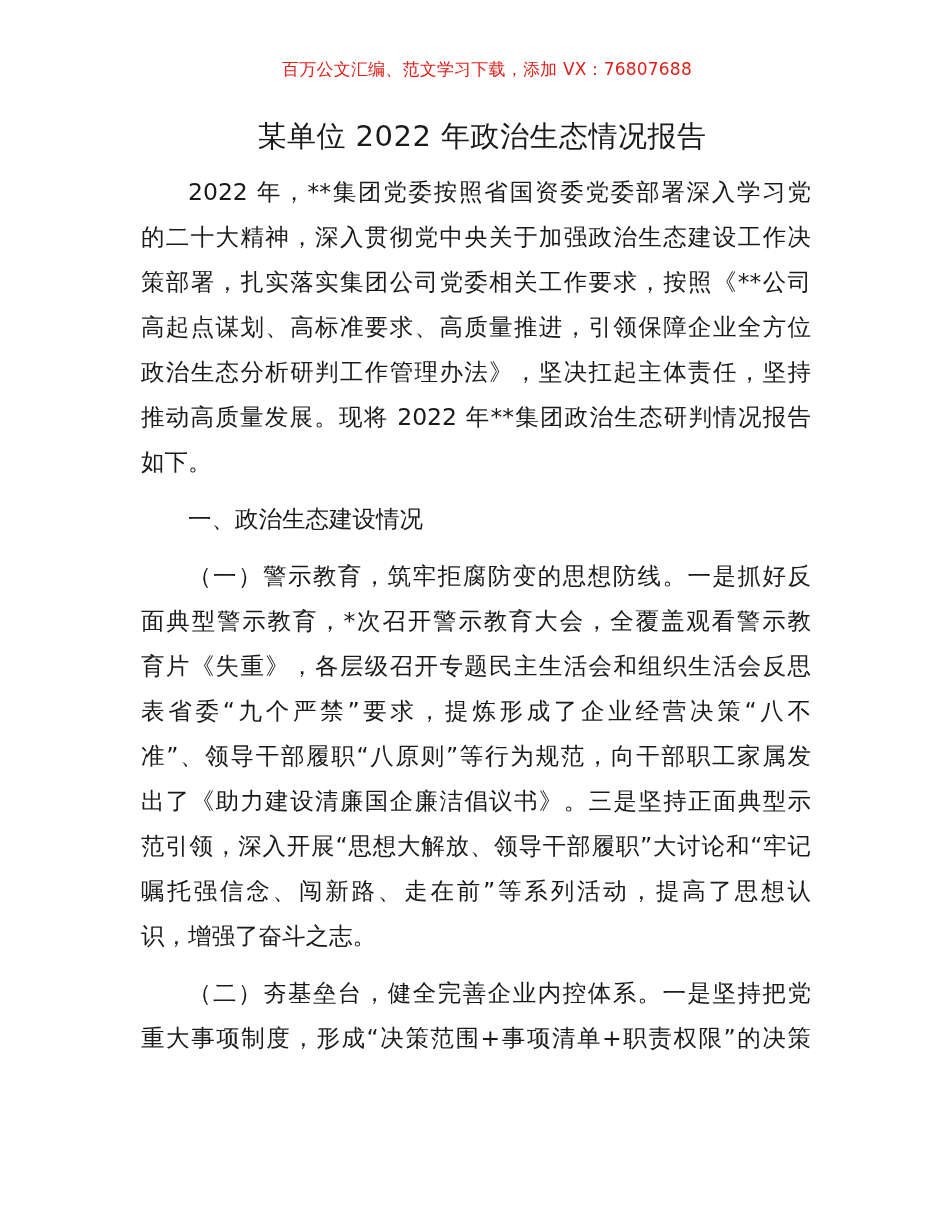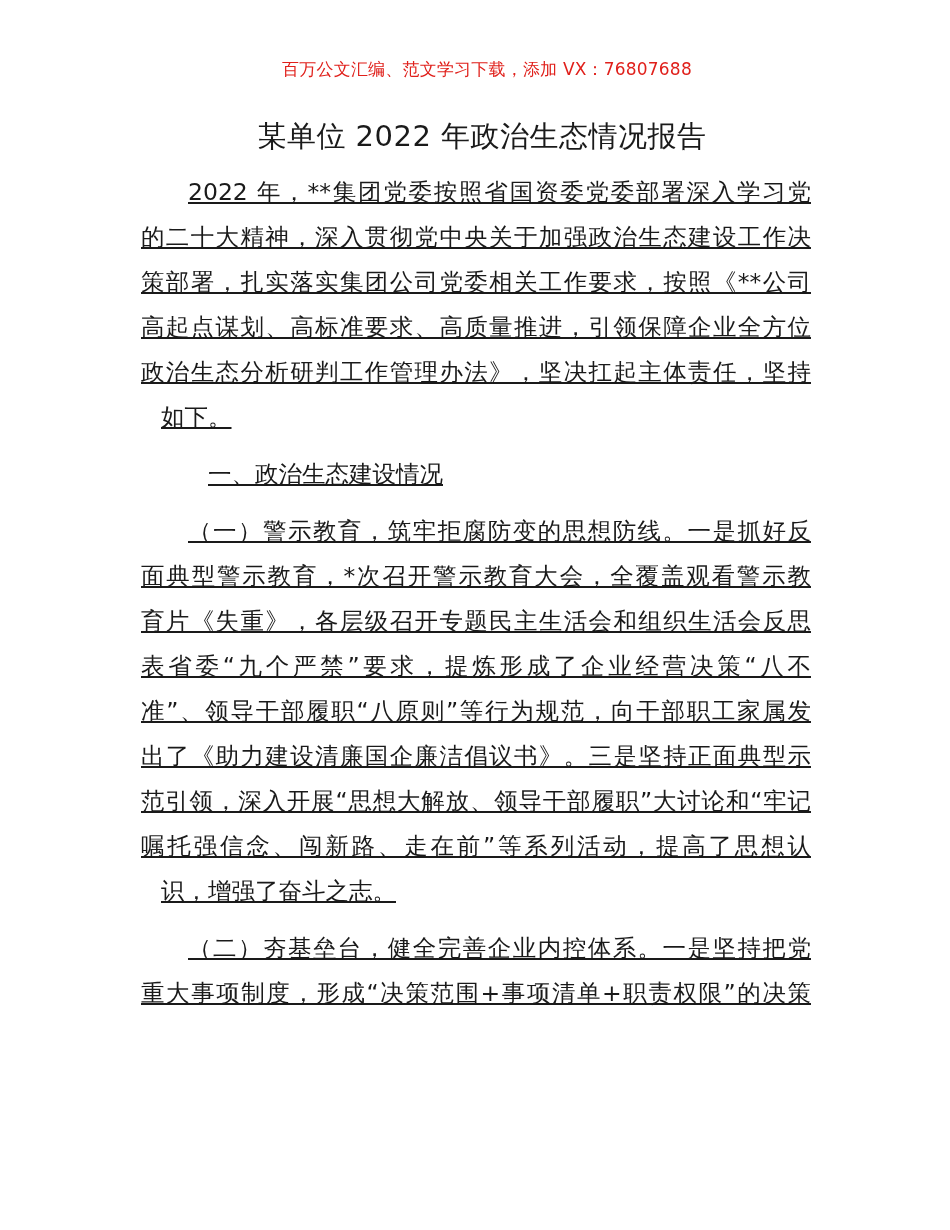--- a/index.html
+++ b/index.html
@@ -35,34 +35,32 @@
     font-size: 29px;
     color: #1a1a1a;
     letter-spacing: 0.5px;
     padding-left: 7px;
   }
   .body-text {
     position: absolute;
     left: 141px;
     width: 670px;
     top: 170px;
-    text-decoration: underline;
   }
   .line {
     height: 45px;
     line-height: 45px;
     font-size: 23.5px;
     white-space: nowrap;
     overflow: visible;
     text-align: justify;
     text-align-last: justify;
   }
   .line.last {
     text-align-last: left;
-    margin-left: 20px;
   }
   .line.indent {
     padding-left: 47px;
   }
   .gap {
     height: 12px;
   }
 </style>
 </head>
 <body>
@@ -72,20 +70,21 @@
 <div class="title">某单位 2022 年政治生态情况报告</div>
 
 <div class="body-text">
 
   <div>
     <div class="line indent">2022 年，**集团党委按照省国资委党委部署深入学习党</div>
     <div class="line">的二十大精神，深入贯彻党中央关于加强政治生态建设工作决</div>
     <div class="line">策部署，扎实落实集团公司党委相关工作要求，按照《**公司</div>
     <div class="line">高起点谋划、高标准要求、高质量推进，引领保障企业全方位</div>
     <div class="line">政治生态分析研判工作管理办法》，坚决扛起主体责任，坚持</div>
+    <div class="line">推动高质量发展。现将 2022 年**集团政治生态研判情况报告</div>
     <div class="line last">如下。</div>
   </div>
 
   <div class="gap"></div>
 
   <div>
     <div class="line indent last">一、政治生态建设情况</div>
   </div>
 
   <div class="gap"></div>

